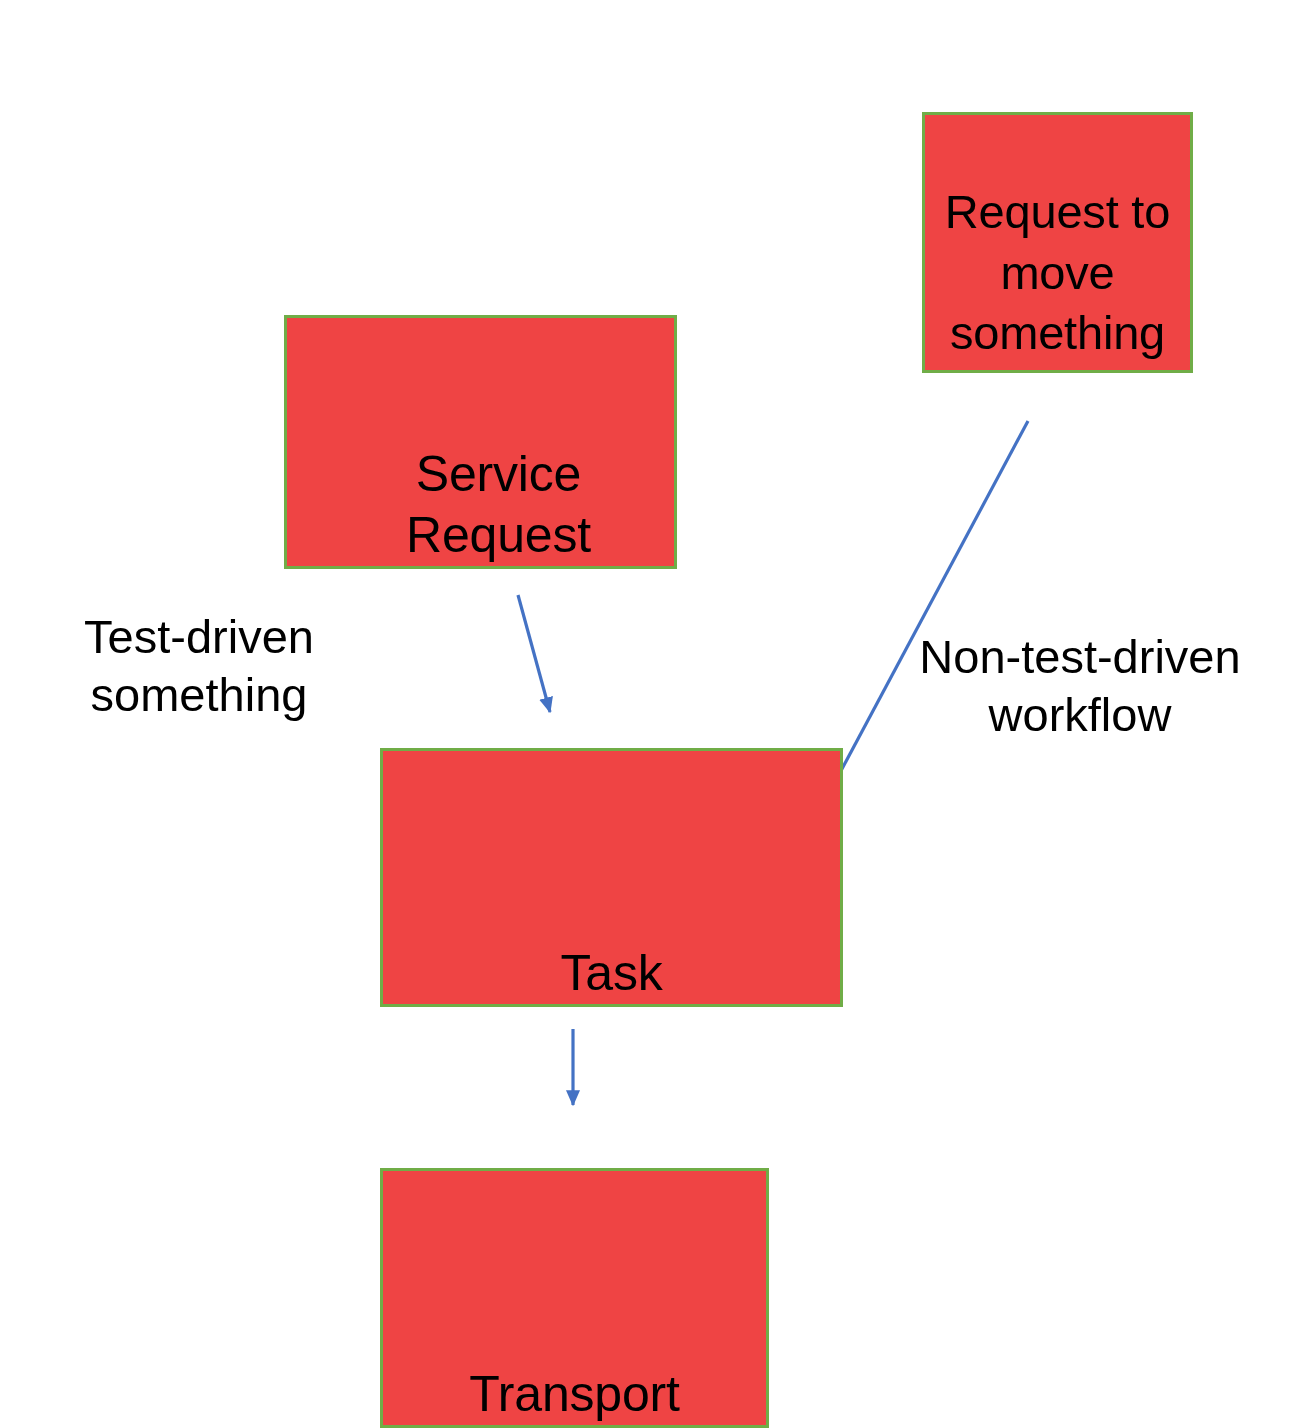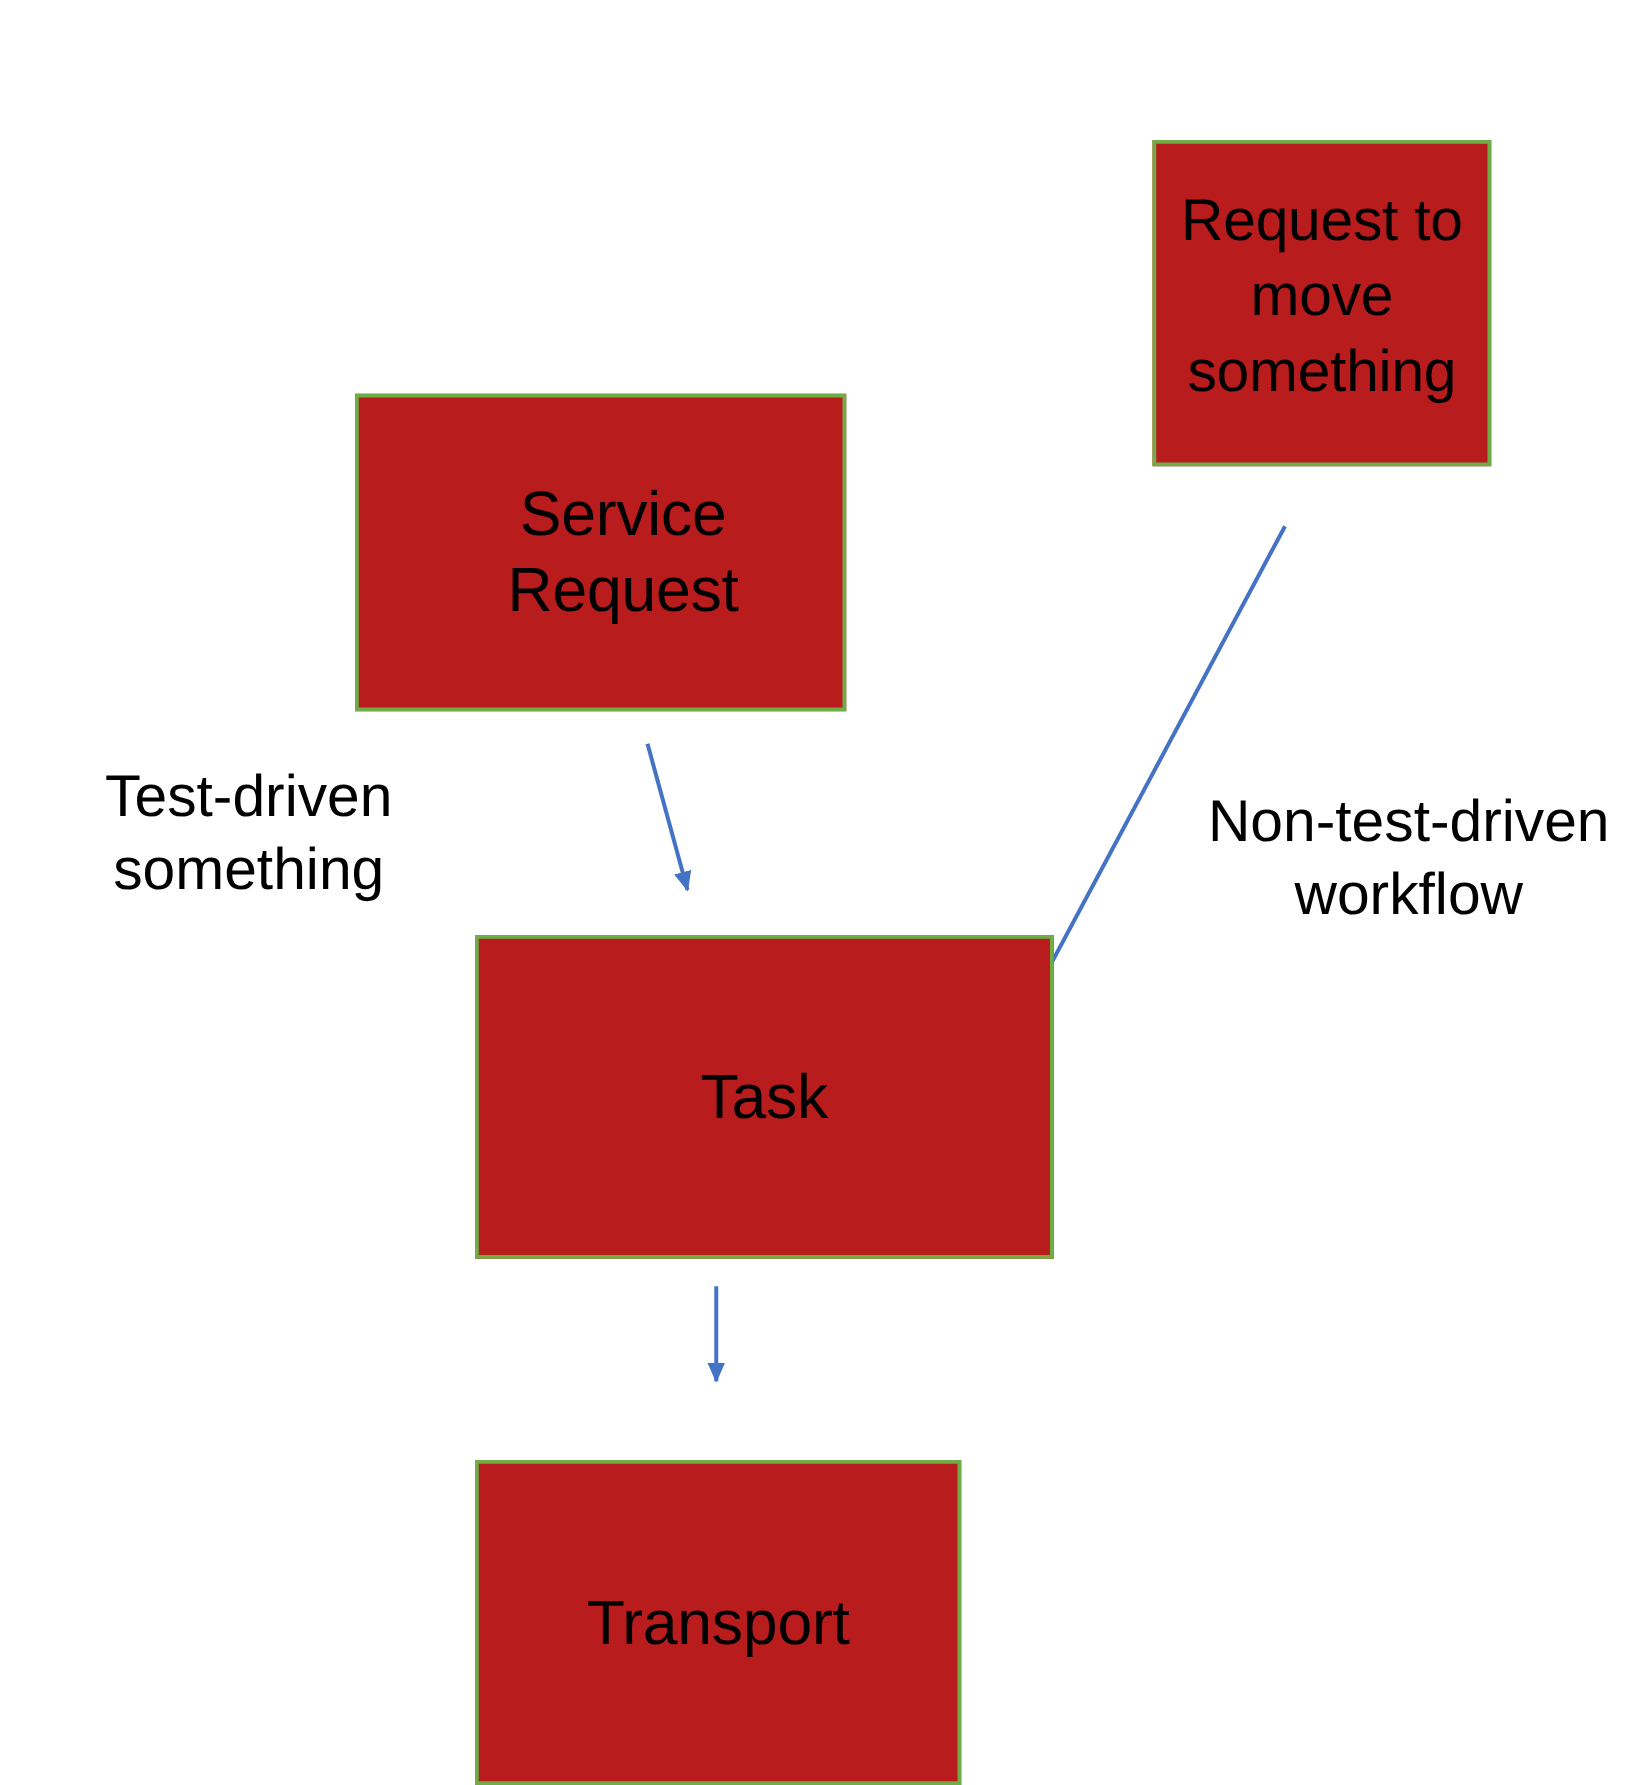--- a/index.html
+++ b/index.html
@@ -16,23 +16,23 @@
     position: relative;
     width: 1300px;
     height: 1428px;
     background: #ffffff;
     overflow: hidden;
   }
   .node {
     position: absolute;
     box-sizing: border-box;
     border: 3px solid #70ad47;
-    background: #b91c1c;
+    background: #ef4444;
     display: flex;
-    align-items: center;
+    align-items: flex-end;
     justify-content: center;
     text-align: center;
   }
   .node-label {
     font-size: 50px;
     line-height: 1.22;
     color: #000000;
     letter-spacing: -0.2px;
     white-space: pre-line;
     padding: 0 6px;
@@ -76,21 +76,21 @@
     color: #000000;
     white-space: pre-line;
     text-align: center;
   }
   #label-test-driven {
     left: 74px;
     top: 608px;
     width: 250px;
   }
   #label-non-test-driven {
-    left: 962px;
+    left: 915px;
     top: 628px;
     width: 330px;
   }
   #edges {
     position: absolute;
     left: 0;
     top: 0;
     width: 1300px;
     height: 1428px;
     pointer-events: none;

